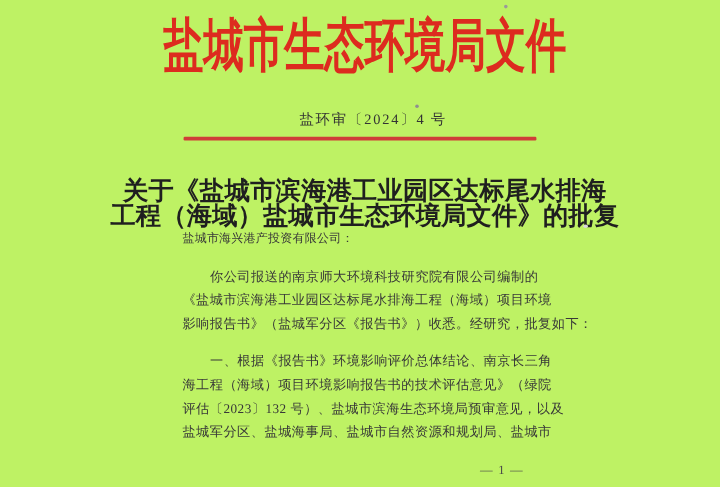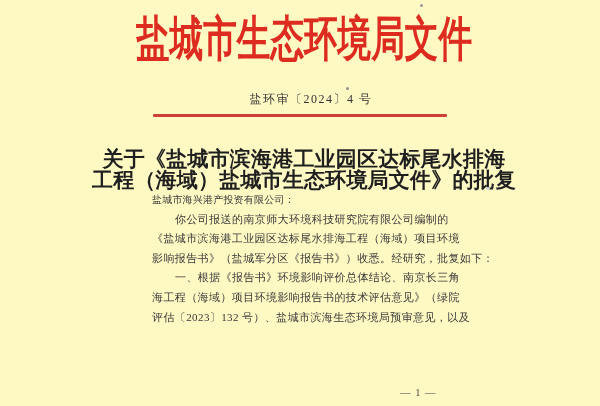--- a/index.html
+++ b/index.html
@@ -3,21 +3,21 @@
 <meta charset="utf-8">
 <style>
   :root{
     --header-red:#dd2b1f;
     --divider-red:#cf3e38;
   }
   html,body{margin:0;padding:0;background:#ffffff;}
   .sheet{
     position:relative;
     width:600px;height:406px;
-    background:#fef9c3;
+    background:#bef264;
     overflow:hidden;
     font-family:"Liberation Serif","DejaVu Serif",serif;
   }
   
   .agency-title{
     position:absolute;top:12px;left:4px;width:600px;
     text-align:center;
   }
   .agency-title .stretch{
     display:inline-block;
@@ -54,21 +54,21 @@
     letter-spacing:0.2px;
   }
   
   .doc-body{
     position:absolute;top:190px;left:152px;width:308px;
     font-size:11px;line-height:19.6px;
     letter-spacing:0.4px;
     color:#383838;
   }
   .doc-body .line{white-space:nowrap;}
-  .doc-body .indent{text-indent:23px;}
+  .doc-body .indent{text-indent:23px;margin-top:12px;}
   .doc-body .addressee{font-size:10px;letter-spacing:0.2px;}
   
   .page-number{
     position:absolute;top:387px;left:400px;
     font-size:10.5px;letter-spacing:1px;
     color:#4a4a4a;
     white-space:nowrap;
   }
   
   .speck{position:absolute;border-radius:50%;}
@@ -95,20 +95,21 @@
   </div>
 
   <div class="doc-body">
     <div class="line addressee">盐城市海兴港产投资有限公司：</div>
     <div class="line indent">你公司报送的南京师大环境科技研究院有限公司编制的</div>
     <div class="line">《盐城市滨海港工业园区达标尾水排海工程（海域）项目环境</div>
     <div class="line">影响报告书》（盐城军分区《报告书》）收悉。经研究，批复如下：</div>
     <div class="line indent">一、根据《报告书》环境影响评价总体结论、南京长三角</div>
     <div class="line">海工程（海域）项目环境影响报告书的技术评估意见》（绿院</div>
     <div class="line">评估〔2023〕132 号）、盐城市滨海生态环境局预审意见，以及</div>
+    <div class="line">盐城军分区、盐城海事局、盐城市自然资源和规划局、盐城市</div>
   </div>
 
   <div class="page-number">— 1 —</div>
 
   <span class="speck speck-a"></span>
   <span class="speck speck-b"></span>
   <span class="speck speck-c"></span>
 
 </div>
 

